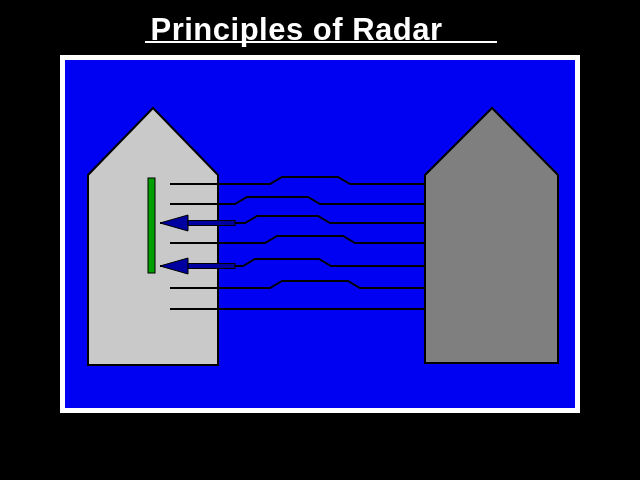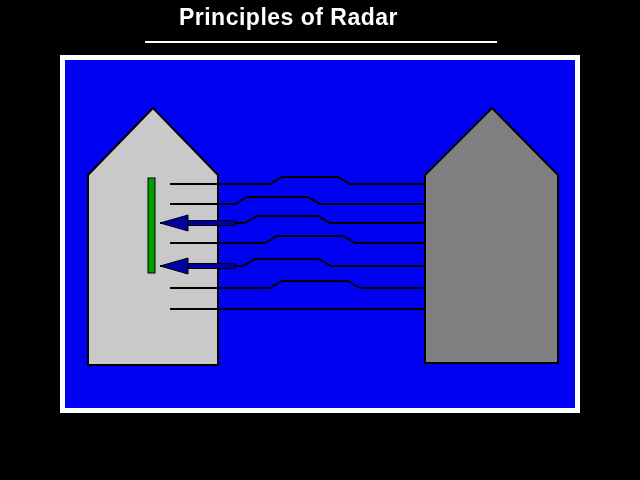--- a/index.html
+++ b/index.html
@@ -15,24 +15,24 @@
     position: relative;
     width: 640px;
     height: 480px;
     background: var(--page-bg, #000);
   }
   .slide-title {
     position: absolute;
     top: 4px;
     left: 0;
     width: 577px;
-    margin: 0;
+    margin: 8px;
     text-align: center;
     color: var(--title-text, #fff);
-    font-size: 23px;
+    font-size: 31px;
     font-weight: 700;
     letter-spacing: 0.5px;
   }
   .title-underline {
     position: absolute;
     top: 41px;
     left: 145px;
     width: 352px;
     height: 2px;
     background: var(--underline, #fff);

